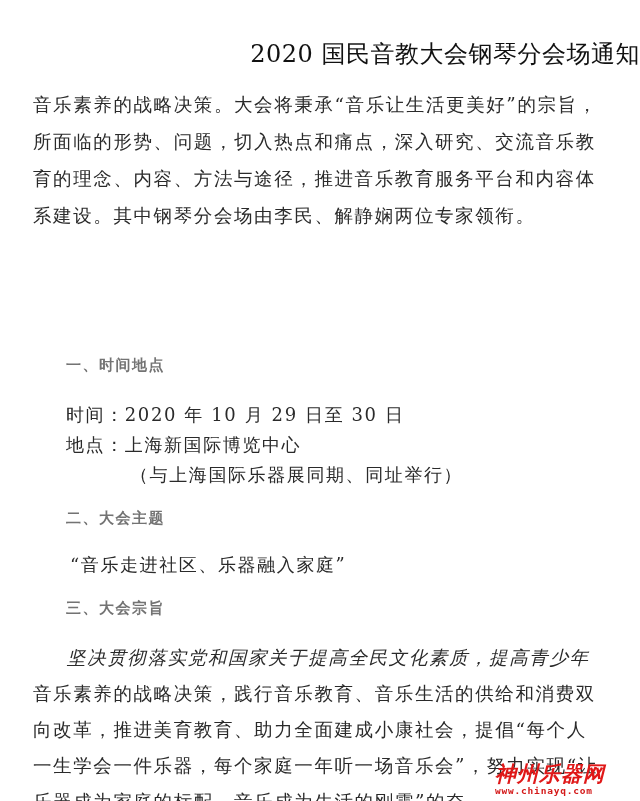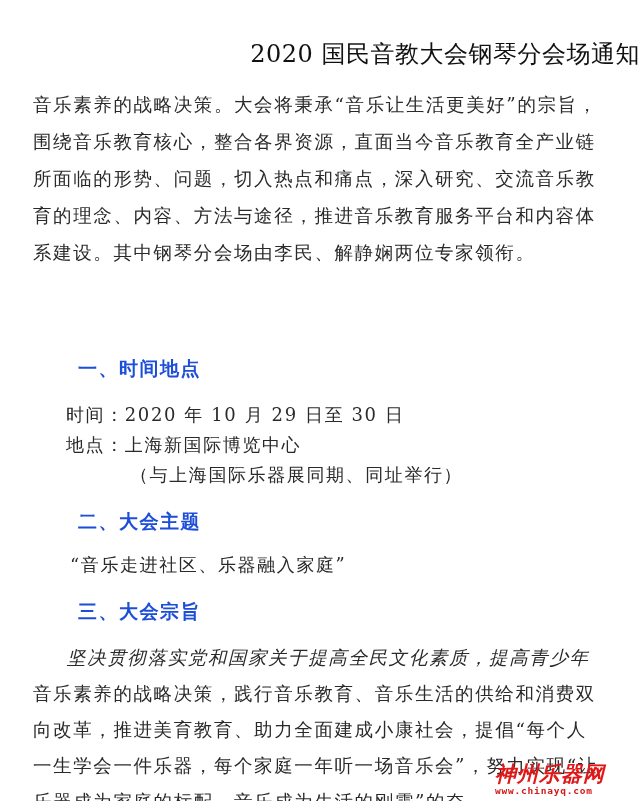--- a/index.html
+++ b/index.html
@@ -11,21 +11,21 @@
     position: absolute; top: 38px; left: 0; width: 640px; text-align: right;
     font-size: 24px; color: #111; letter-spacing: 0.5px;
   }
   .para {
     position: absolute; left: 33px; width: 580px;
     font-size: 18.5px; line-height: 37px; letter-spacing: 1.6px; color: #2a2a2a;
   }
   .line { white-space: nowrap; height: 37px; }
   .indent { padding-left: 34px; }
   .heading {
-    position: absolute; left: 78px; font-size: 19px; font-weight: bold; color: #1d4ed8;
+    position: absolute; left: 66px; font-size: 15px; font-weight: bold; color: #737373;
     font-family: "DejaVu Sans", "Liberation Sans", sans-serif; letter-spacing: 1.5px;
   }
   .small-line {
     position: absolute; left: 66px; font-size: 18px; letter-spacing: 1.6px; white-space: nowrap; color: #2a2a2a;
   }
   .watermark {
     position: absolute; left: 495px; top: 763px; text-align: left;
   }
   .wm-brand {
     font-family: "DejaVu Sans", "Liberation Sans", sans-serif; font-weight: bold; font-style: italic;
@@ -36,21 +36,20 @@
     color: #d41a1a; font-size: 9.5px; letter-spacing: 0.8px; line-height: 12px;
   }
 </style>
 </head>
 <body>
 
 <div class="title">2020 国民音教大会钢琴分会场通知</div>
 
 <div class="para" style="top:86px;">
   <div class="line">音乐素养的战略决策。大会将秉承“音乐让生活更美好”的宗旨，</div>
-  <div class="line">围绕音乐教育核心，整合各界资源，直面当今音乐教育全产业链</div>
   <div class="line">所面临的形势、问题，切入热点和痛点，深入研究、交流音乐教</div>
   <div class="line">育的理念、内容、方法与途径，推进音乐教育服务平台和内容体</div>
   <div class="line">系建设。其中钢琴分会场由李民、解静娴两位专家领衔。</div>
 </div>
 
 <div class="heading" style="top:356px;">一、时间地点</div>
 <div class="small-line" style="top:403px;">时间：2020 年 10 月 29 日至 30 日</div>
 <div class="small-line" style="top:433px;">地点：上海新国际博览中心</div>
 <div class="small-line" style="top:463px; left:94px;margin-left:36px;">（与上海国际乐器展同期、同址举行）</div>
 

